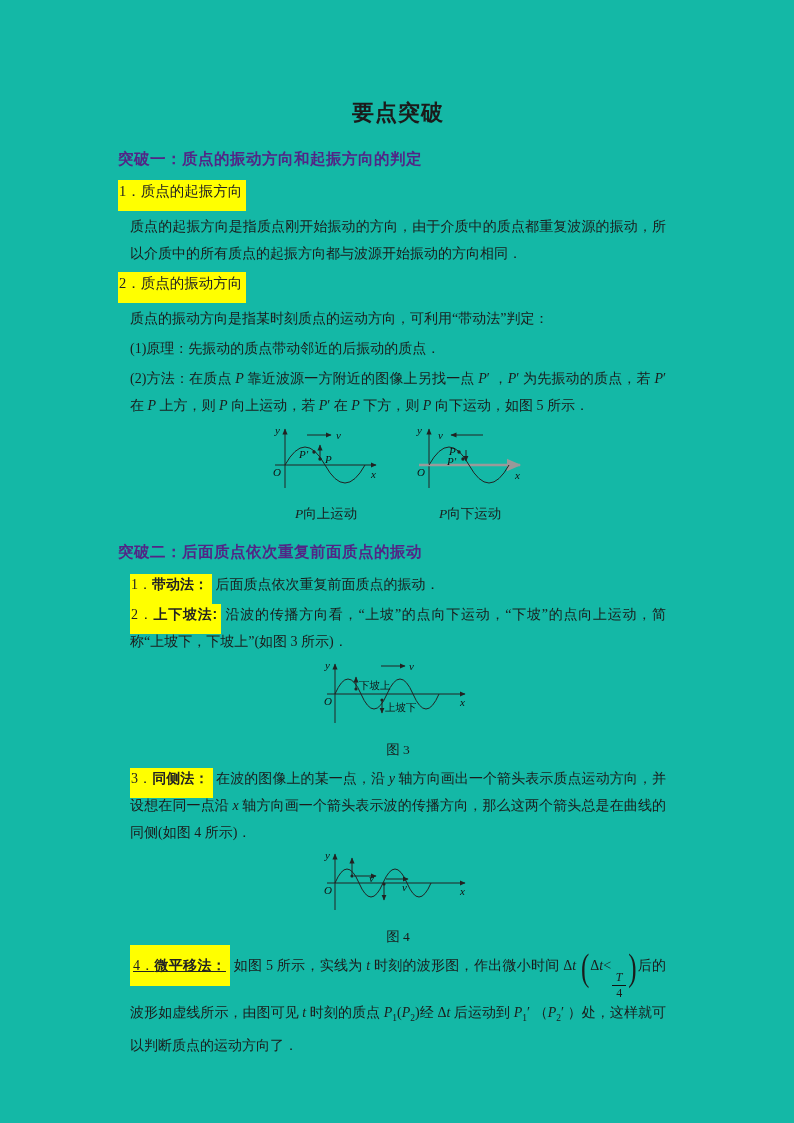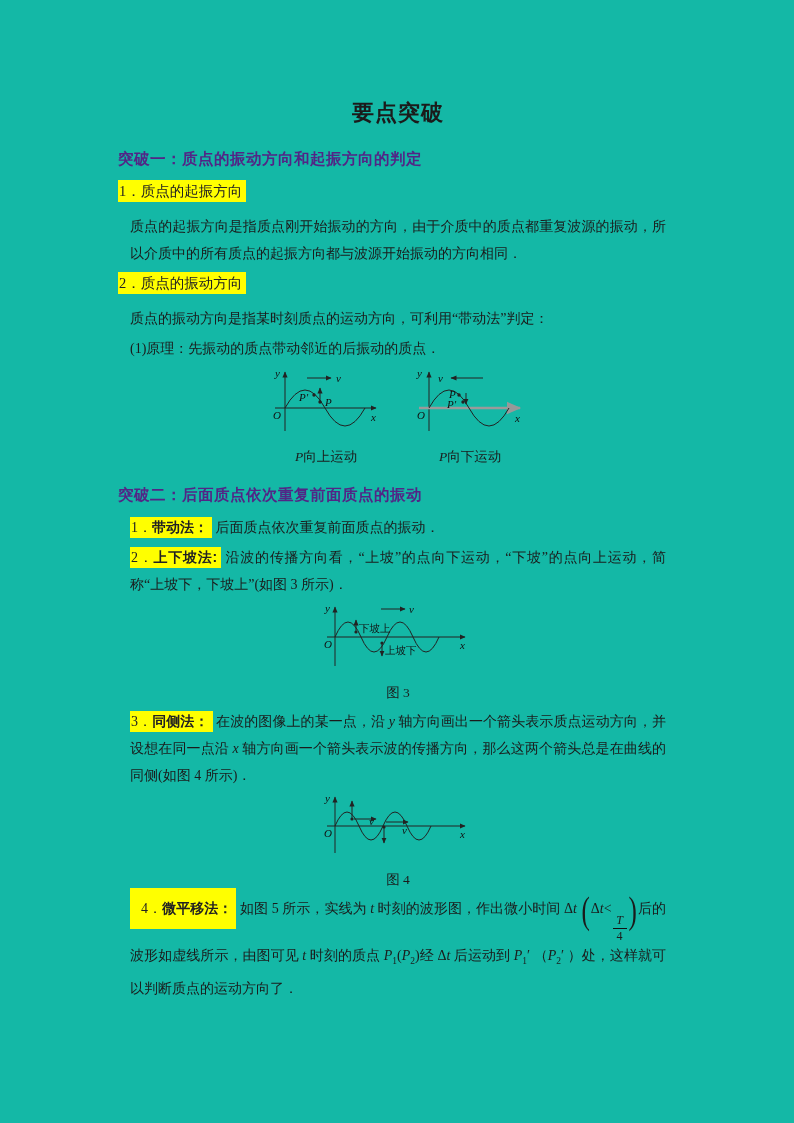--- a/index.html
+++ b/index.html
@@ -6,22 +6,22 @@
   .page{
     width:794px;height:1123px;box-sizing:border-box;background:#14b8a6;
     padding:96px 116px 0 118px;position:relative;overflow:hidden;
     font-family:"Liberation Serif","DejaVu Serif",serif;color:#1b1b1b;
   }
   .title{font-size:22px;font-weight:bold;text-align:center;margin:0 0 12px;line-height:34px;letter-spacing:1px;}
   .sec{font-size:15.5px;font-weight:bold;color:#522586;margin:18px 0 8px;line-height:22px;
        font-family:"Liberation Sans","DejaVu Sans",sans-serif;letter-spacing:0.5px;}
   .body{font-size:14px;line-height:27px;margin:0 12px 3px;text-align:justify;}
   .labelline{font-size:14.5px;line-height:27px;margin:3px 0 8px;}
-  .hl{background:#ffff00;padding:3px 4px 3px 1px;color:#222;}
-  .hl-tall{padding:13px 4px 13px 11px;}
+  .hl{background:#ffff00;padding:3px 4px 12px 1px;color:#222;}
+  .hl-tall{padding:13px 4px 13px 3px;text-decoration:underline;}
   .mname{font-weight:bold;font-family:"Liberation Sans","DejaVu Sans",sans-serif;}
   .var{font-style:italic;font-family:"Liberation Serif","DejaVu Serif",serif;}
   .sub{font-size:9.5px;vertical-align:-3.5px;}
   .figrow{display:flex;justify-content:center;gap:26px;margin:2px 0 6px;}
   .figcol{text-align:center;}
   .figblock{text-align:center;margin:2px 0 6px;}
   .figcap{font-size:13.5px;margin-top:9px;line-height:18px;}
   .fig text{font-family:"Liberation Serif","DejaVu Serif",serif;font-size:11px;fill:#111;}
   .fig .it{font-style:italic;}
   .fig .cn{font-size:10.5px;}
@@ -40,20 +40,21 @@
   <h2 class="sec">突破一：质点的振动方向和起振方向的判定</h2>
 
   <p class="labelline"><span class="hl">1．质点的起振方向</span></p>
 
   <p class="body">质点的起振方向是指质点刚开始振动的方向，由于介质中的质点都重复波源的振动，所以介质中的所有质点的起振方向都与波源开始振动的方向相同．</p>
 
   <p class="labelline"><span class="hl">2．质点的振动方向</span></p>
 
   <p class="body">质点的振动方向是指某时刻质点的运动方向，可利用“带动法”判定：</p>
   <p class="body">(1)原理：先振动的质点带动邻近的后振动的质点．</p>
+  <p class="body">(2)方法：在质点 <span class="var">P</span> 靠近波源一方附近的图像上另找一点 <span class="var">P</span>′ ，<span class="var">P</span>′ 为先振动的质点，若 <span class="var">P</span>′ 在 <span class="var">P</span> 上方，则 <span class="var">P</span> 向上运动，若 <span class="var">P</span>′ 在 <span class="var">P</span> 下方，则 <span class="var">P</span> 向下运动，如图 5 所示．</p>
 
   <div class="figrow">
     <div class="figcol">
       <svg class="fig" width="118" height="70" viewBox="0 0 118 70">
         <defs>
           <marker id="arA" markerWidth="7" markerHeight="7" refX="5.5" refY="3" orient="auto">
               <path d="M0,0.4 L6,3 L0,5.6 z" fill="#222"></path>
             </marker>
         </defs>
         <line x1="18" y1="66" x2="18" y2="7" stroke="#222" stroke-width="1" marker-end="url(#arA)"></line>

